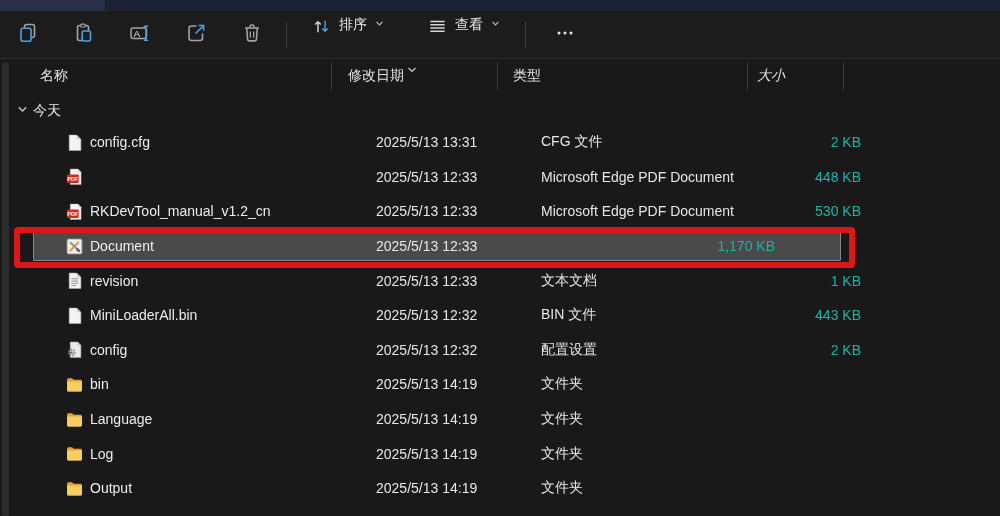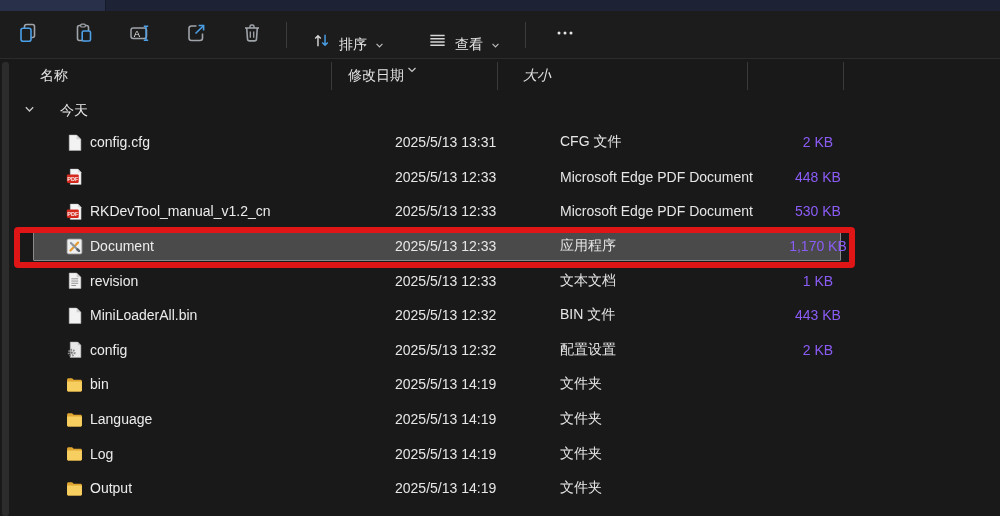--- a/index.html
+++ b/index.html
@@ -9,41 +9,41 @@
     font-family:"Liberation Sans","DejaVu Sans",sans-serif;font-size:14px;
     -webkit-font-smoothing:antialiased;
   }
   
   .titlebar{position:absolute;left:0;top:0;width:1000px;height:11px;background:#1d2334;}
   .titlebar .tab{position:absolute;left:0;top:0;width:105px;height:11px;background:#28304a;border-right:1px solid #131a29;}
   
   .toolbar{position:absolute;left:0;top:11px;width:1000px;height:48px;background:#1c1c1c;border-bottom:1px solid #2c2c2c;display:flex;align-items:center;padding-left:6px;box-sizing:border-box;}
   .tb-btn{width:44px;height:38px;margin-right:12px;border-radius:4px;display:flex;align-items:center;justify-content:center;flex:0 0 auto;}
   .tb-sep{width:1px;height:26px;background:#3c3c3c;margin:0 10px 0 0;flex:0 0 auto;}
-  .tb-drop{height:38px;margin:0 6px 0 6px;padding:0 8px;border-radius:4px;display:flex;align-items:flex-end;gap:7px;color:#e8e8e8;flex:0 0 auto;}
+  .tb-drop{height:38px;margin:0 6px 0 6px;padding:0 8px;border-radius:4px;display:flex;align-items:flex-start;gap:7px;color:#e8e8e8;flex:0 0 auto;}
   .tb-more{width:42px;height:38px;margin-left:8px;border-radius:4px;display:flex;align-items:center;justify-content:center;flex:0 0 auto;}
   
   .left-track{position:absolute;left:2px;top:62px;bottom:0;width:7px;background:#2c2c2c;border-radius:3px;}
   
   .colheader{position:absolute;left:0;top:60px;width:1000px;height:32px;display:grid;grid-template-columns:348px 165px 234px 86px 1fr;align-items:center;color:#e4e4e4;}
   .colheader .h-name{padding-left:40px;}
   .colheader .h-size{text-align:left;padding-left:10px;font-style:italic;}
   .col-sep{position:absolute;top:2px;bottom:2px;width:1px;background:#3a3a3a;}
   .sort-caret{position:absolute;left:406px;top:1px;}
   
   .list{position:absolute;left:0;top:96px;width:1000px;}
-  .group-row{height:29px;display:flex;align-items:center;padding-left:16px;gap:24px;margin-left:7px;}
+  .group-row{height:29px;display:flex;align-items:center;padding-left:16px;gap:4px;}
   .row{height:34.6px;display:grid;grid-template-columns:348px 165px 234px 86px 1fr;align-items:center;position:relative;padding-left:28px;}
   .row>*{position:relative;z-index:1;}
   .row.selected::before{content:"";position:absolute;left:33px;right:159px;top:2px;bottom:2px;background:#4a4a4a;border:1px solid #8a8a8a;border-radius:1px;box-sizing:border-box;}
   .cell-name{display:flex;align-items:center;gap:7px;padding-left:38px;white-space:nowrap;}
   .cell-name .icon{width:17px;height:17px;flex:0 0 auto;display:flex;}
   .cell-name .icon svg{width:17px;height:17px;}
-  .cell-date,.cell-type{white-space:nowrap;color:#e6e6e6;margin-left:19px;}
-  .cell-size{text-align:center;white-space:nowrap;color:#8b5cf6;}
+  .cell-date,.cell-type{white-space:nowrap;color:#e6e6e6;}
+  .cell-size{text-align:right;white-space:nowrap;color:#14b8a6;}
   
   .annotation{position:absolute;left:14px;top:227px;width:841px;height:41px;border:6px solid #e01515;border-radius:4px;box-sizing:border-box;z-index:10;pointer-events:none;}
 </style>
 </head>
 <body>
 
 <div class="titlebar">
   <div class="tab"></div>
 </div>
 
@@ -112,20 +112,21 @@
           <circle cx="16" cy="10" r="1.5" fill="#e6e6e6"></circle>
     </svg></span>
   </div>
 </div>
 
 <div class="left-track"></div>
 
 <div class="colheader">
   <div class="h-name">名称</div>
   <div class="h-date">修改日期</div>
+  <div class="h-type">类型</div>
   <div class="h-size">大小</div>
   <div></div>
   <span class="sort-caret"><svg width="12" height="8" viewBox="0 0 12 8">
         <path d="M2.5 2 6 5.5 9.5 2" fill="none" stroke="#c9c9c9" stroke-width="1.2"></path>
       </svg></span>
   <div class="col-sep" style="left:331px"></div>
   <div class="col-sep" style="left:497px"></div>
   <div class="col-sep" style="left:747px"></div>
   <div class="col-sep" style="left:843px"></div>
 </div>
@@ -191,21 +192,20 @@
           <svg viewBox="0 0 16 16">
             <rect x="1" y="1" width="14" height="14" rx="1.5" fill="#efefef" stroke="#9b9b9b" stroke-width="0.8"></rect>
             <path d="M4.2 11.8 11.4 4.3" stroke="#e39b2d" stroke-width="2" stroke-linecap="round"></path>
             <path d="M4.6 4.6 11.6 11.6" stroke="#8d949c" stroke-width="2" stroke-linecap="round"></path>
             <path d="M10.8 10.8 12.2 12.2" stroke="#5b6168" stroke-width="2.4" stroke-linecap="round"></path>
           </svg>
         </span>
       <span>Document</span>
     </div>
     <div class="cell-date">2025/5/13 12:33</div>
-    <div class="cell-type">应用程序</div>
     <div class="cell-size">1,170 KB</div>
     <div></div>
   </div>
     <div class="row">
     <div class="cell-name">
       <span class="icon">
           <svg viewBox="0 0 16 16">
             <path d="M3 1h7l4 4v10.5H3z" fill="#f2f2f2" stroke="#b9b9b9" stroke-width="0.5"></path>
             <path d="M10 1v4h4z" fill="#cfcfcf"></path>
             <path d="M5 6.4h6.5M5 8.5h6.5M5 10.6h6.5M5 12.7h4.5" stroke="#8f8f8f" stroke-width="0.9" fill="none"></path>

